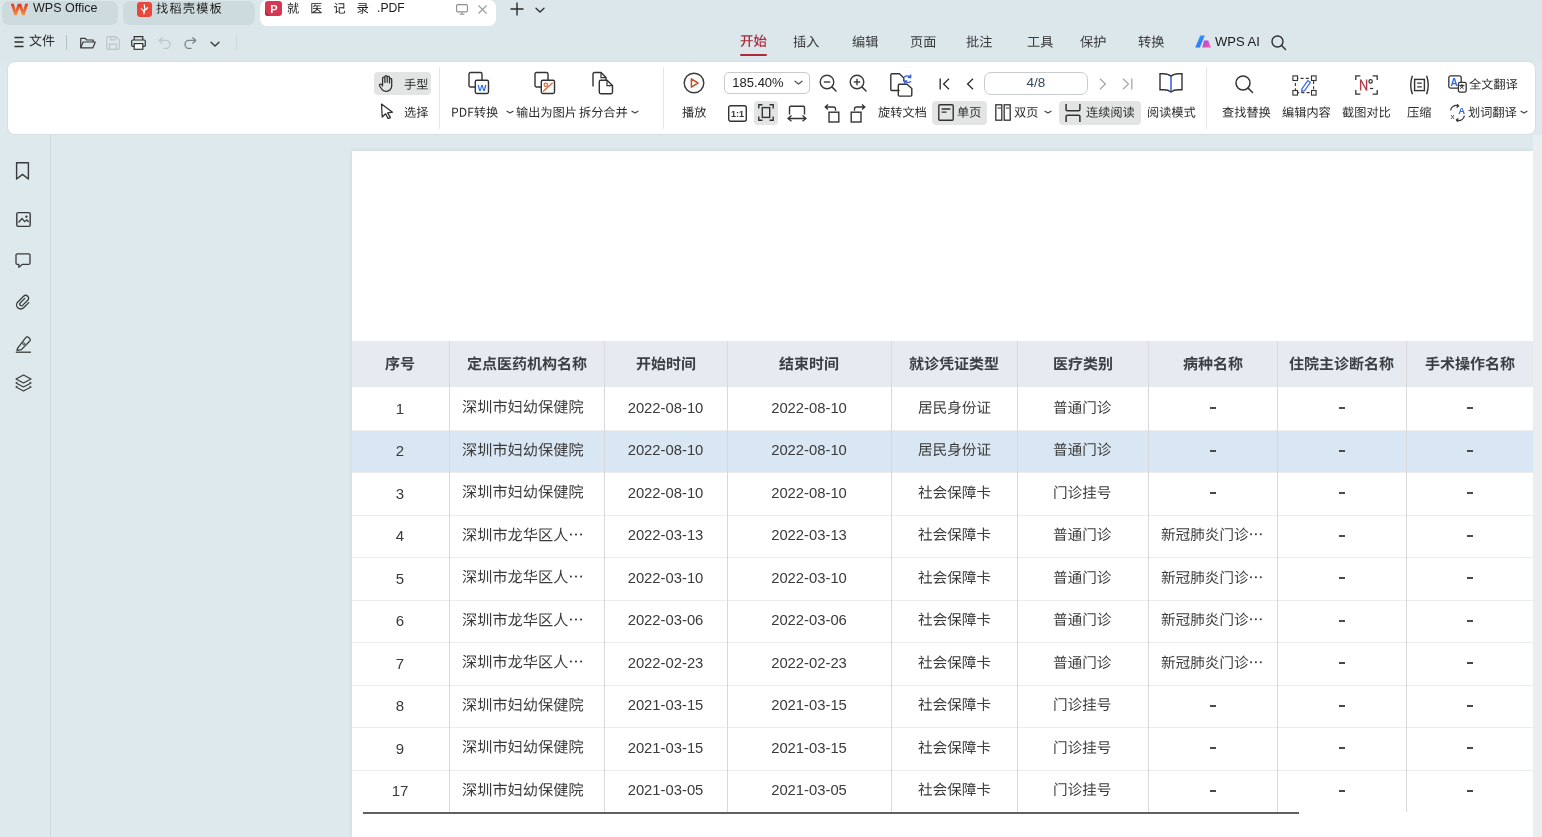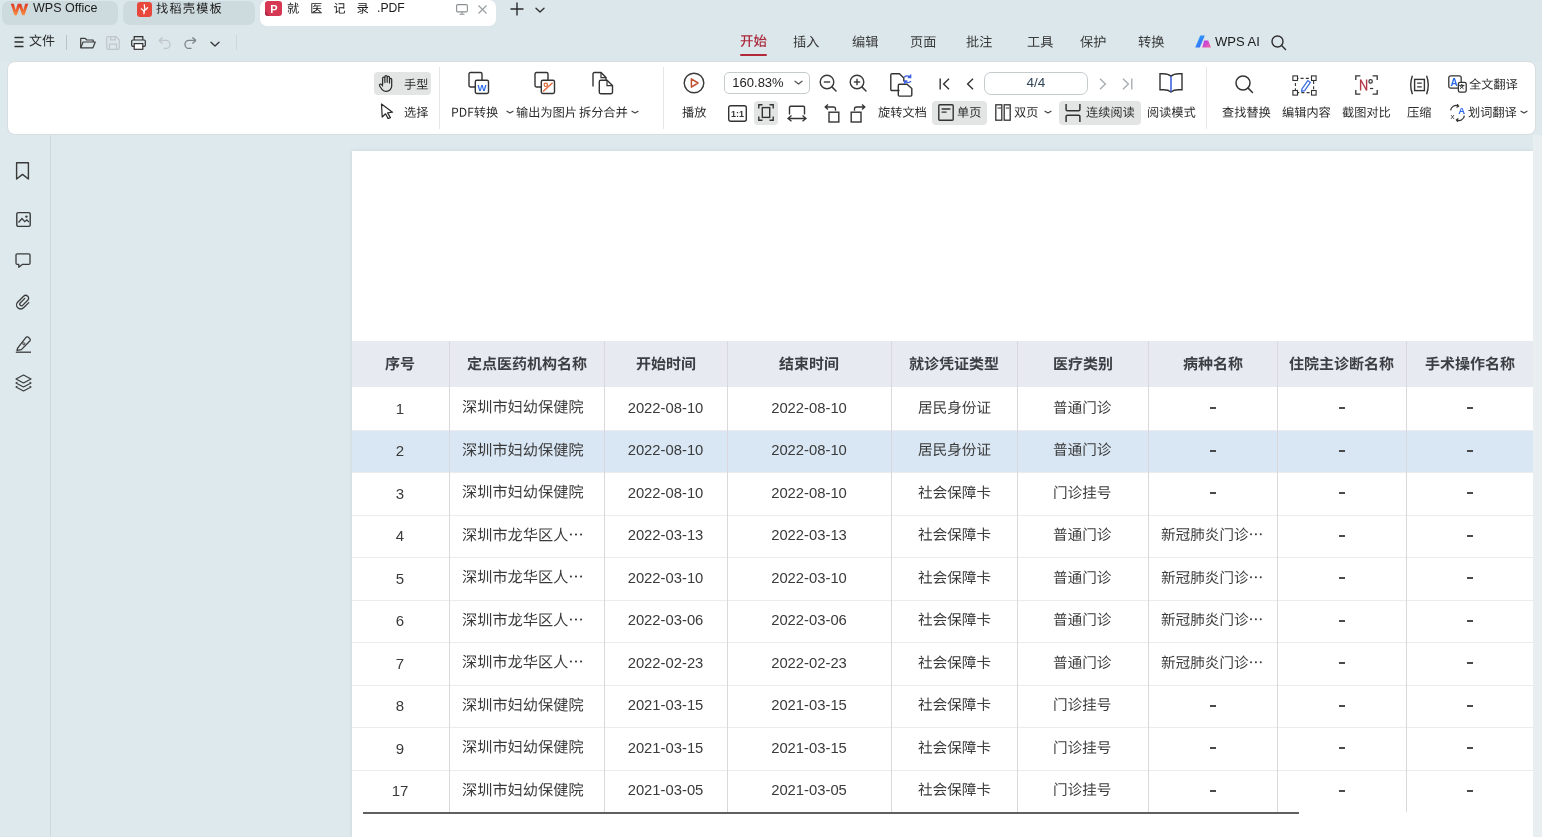--- a/index.html
+++ b/index.html
@@ -334,21 +334,21 @@
 <div style="position:absolute;left:663px;top:67px;width:1px;height:62px;background:#e6e6e6;"></div>
 <svg style="position:absolute;left:683px;top:71.5px;transform:translateZ(0)" width="22" height="22" viewBox="0 0 22 22" fill="none">
     <circle cx="11" cy="11" r="9.8" stroke="#3a3a3a" stroke-width="1.4"></circle>
     <path d="M8.4 6.8 L15 11 L8.4 15.2 Z" stroke="#c05232" stroke-width="1.5" stroke-linejoin="round" fill="none"></path>
   </svg>
 <div style="position:absolute;left:681.5px;top:104.5px"><svg width="25" height="13" viewBox="0 0 25 13" fill="#2b2b2b">
       <use href="#gr64ad" transform="translate(0.0 10.74) scale(0.012199999999999999)"></use>
       <use href="#gr653e" transform="translate(12.2 10.74) scale(0.012199999999999999)"></use>
     </svg></div>
 <div style="position:absolute;left:724px;top:72px;width:86px;height:21.5px;background:#fff;border-radius:5px;border:1px solid #c6cbce;box-sizing:border-box;"></div>
-<div style="position:absolute;font-family:'Liberation Sans',sans-serif;font-size:13px;color:#222;font-weight:normal;line-height:15px;white-space:nowrap;left:758px;top:75.0px;transform:translateX(-50%) translateZ(0);">160.83%</div>
+<div style="position:absolute;font-family:'Liberation Sans',sans-serif;font-size:13px;color:#222;font-weight:normal;line-height:15px;white-space:nowrap;left:758px;top:75.0px;transform:translateX(-50%) translateZ(0);">185.40%</div>
 <svg style="position:absolute;left:794px;top:80px;transform:translateZ(0)" width="9" height="5" viewBox="0 0 9 5" fill="none">
     <path d="M1 1.2 L4.5 4 L8 1.2" stroke="#555" stroke-width="1.3" stroke-linecap="round" stroke-linejoin="round"></path>
   </svg>
 <svg style="position:absolute;left:819px;top:74px;transform:translateZ(0)" width="18" height="18" viewBox="0 0 18 18" fill="none">
     <circle cx="8" cy="8" r="6.8" stroke="#3a3a3a" stroke-width="1.4"></circle>
     <path d="M12.9 12.9 L17 17" stroke="#3a3a3a" stroke-width="1.5" stroke-linecap="round"></path>
     <path d="M4.8 8 H11.2" stroke="#3a3a3a" stroke-width="1.4"></path>
   </svg>
 <svg style="position:absolute;left:849px;top:74px;transform:translateZ(0)" width="18" height="18" viewBox="0 0 18 18" fill="none">
     <circle cx="8" cy="8" r="6.8" stroke="#3a3a3a" stroke-width="1.4"></circle>
@@ -388,21 +388,21 @@
       <use href="#gr6587" transform="translate(24.4 10.74) scale(0.012199999999999999)"></use>
       <use href="#gr6863" transform="translate(36.6 10.74) scale(0.012199999999999999)"></use>
     </svg></div>
 <svg style="position:absolute;left:939px;top:78px;transform:translateZ(0)" width="11" height="12" viewBox="0 0 11 12" fill="none">
     <path d="M1.2 0.5 V11.5 M10 0.8 L4.6 6 L10 11.2" stroke="#333" stroke-width="1.4" fill="none"></path>
   </svg>
 <svg style="position:absolute;left:966px;top:78px;transform:translateZ(0)" width="8" height="12" viewBox="0 0 8 12" fill="none">
     <path d="M7 0.8 L1.6 6 L7 11.2" stroke="#333" stroke-width="1.4" fill="none"></path>
   </svg>
 <div style="position:absolute;left:984px;top:71.5px;width:104px;height:23.5px;background:#fff;border-radius:7px;border:1px solid #c6cbce;box-sizing:border-box;"></div>
-<div style="position:absolute;font-family:'Liberation Sans',sans-serif;font-size:13.5px;color:#33475a;font-weight:normal;line-height:15.5px;white-space:nowrap;left:1036px;top:75.25px;transform:translateX(-50%) translateZ(0);">4/4</div>
+<div style="position:absolute;font-family:'Liberation Sans',sans-serif;font-size:13.5px;color:#33475a;font-weight:normal;line-height:15.5px;white-space:nowrap;left:1036px;top:75.25px;transform:translateX(-50%) translateZ(0);">4/8</div>
 <svg style="position:absolute;left:1099px;top:78px;transform:translateZ(0)" width="8" height="12" viewBox="0 0 8 12" fill="none">
     <path d="M1 0.8 L6.4 6 L1 11.2" stroke="#a9adb0" stroke-width="1.4" fill="none"></path>
   </svg>
 <svg style="position:absolute;left:1122px;top:78px;transform:translateZ(0)" width="11" height="12" viewBox="0 0 11 12" fill="none">
     <path d="M1 0.8 L6.4 6 L1 11.2 M9.8 0.5 V11.5" stroke="#a9adb0" stroke-width="1.4" fill="none"></path>
   </svg>
 <svg style="position:absolute;left:1159px;top:73px;transform:translateZ(0)" width="24" height="20" viewBox="0 0 24 20" fill="none">
     <path d="M12 3.2 C10 1.4 7.2 0.8 4.2 0.8 H1 V16.8 H4.6 C7.4 16.8 10 17.4 12 19 C14 17.4 16.6 16.8 19.4 16.8 H23 V0.8 H19.8 C16.8 0.8 14 1.4 12 3.2 Z" stroke="#333" stroke-width="1.4" fill="none"></path>
     <path d="M12 3.4 V18.6" stroke="#3f62e0" stroke-width="1.6"></path>
   </svg>

